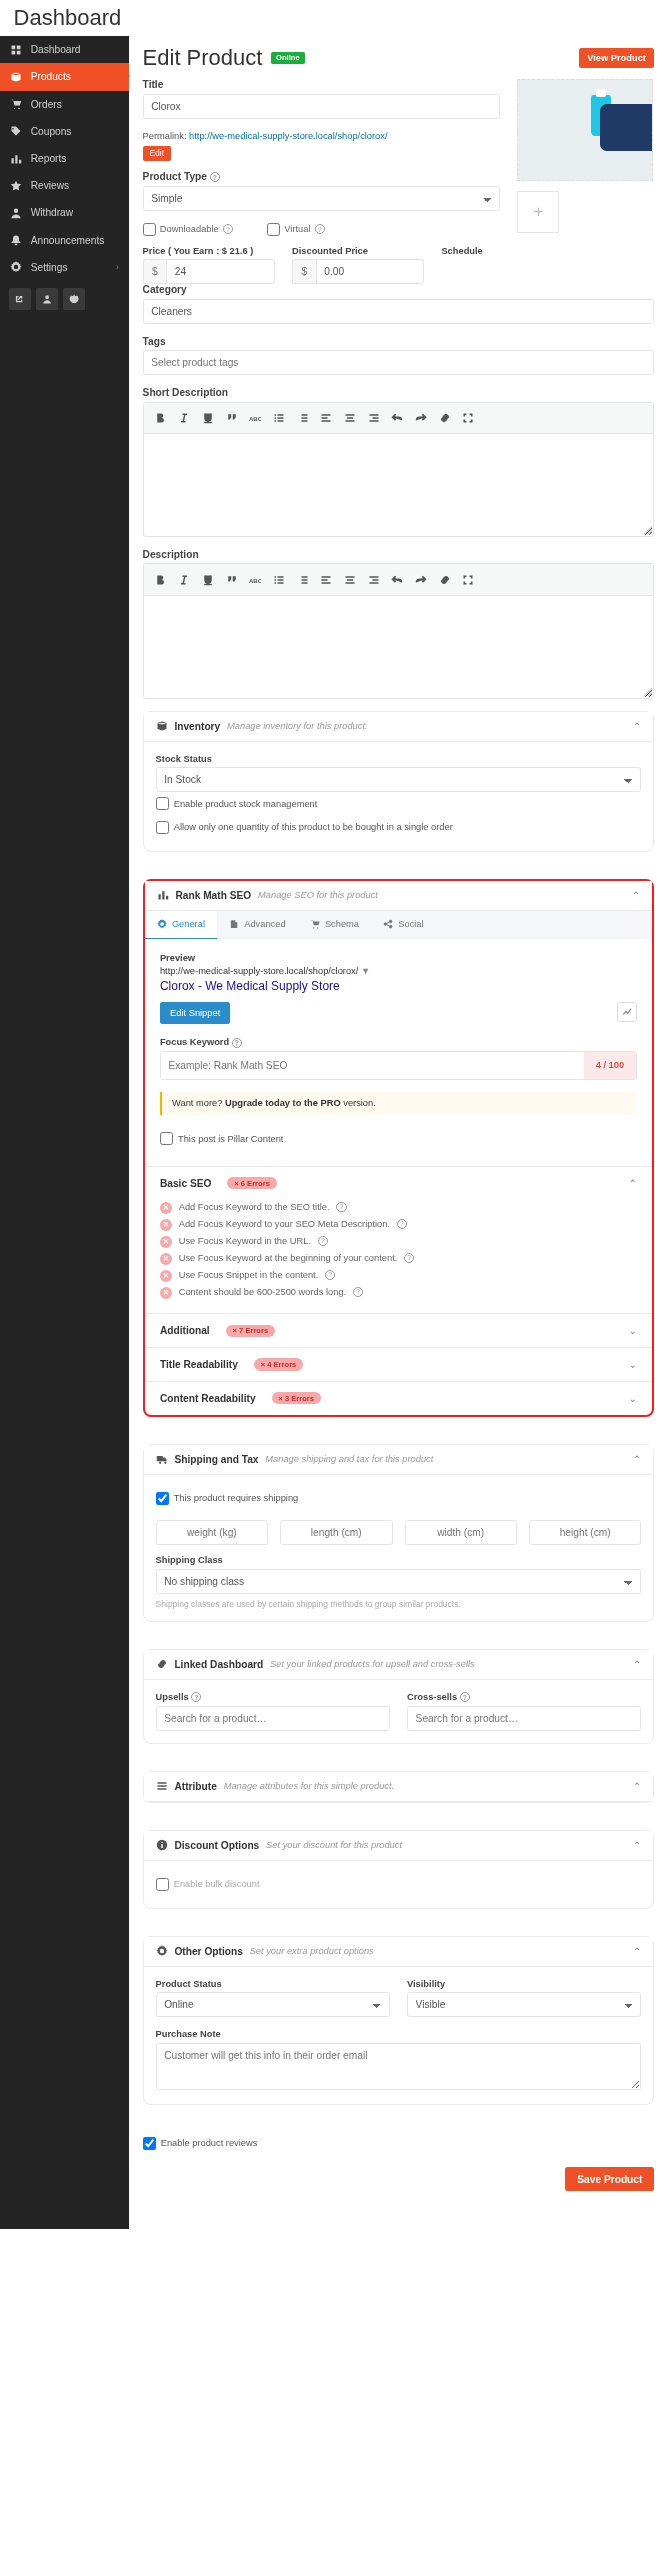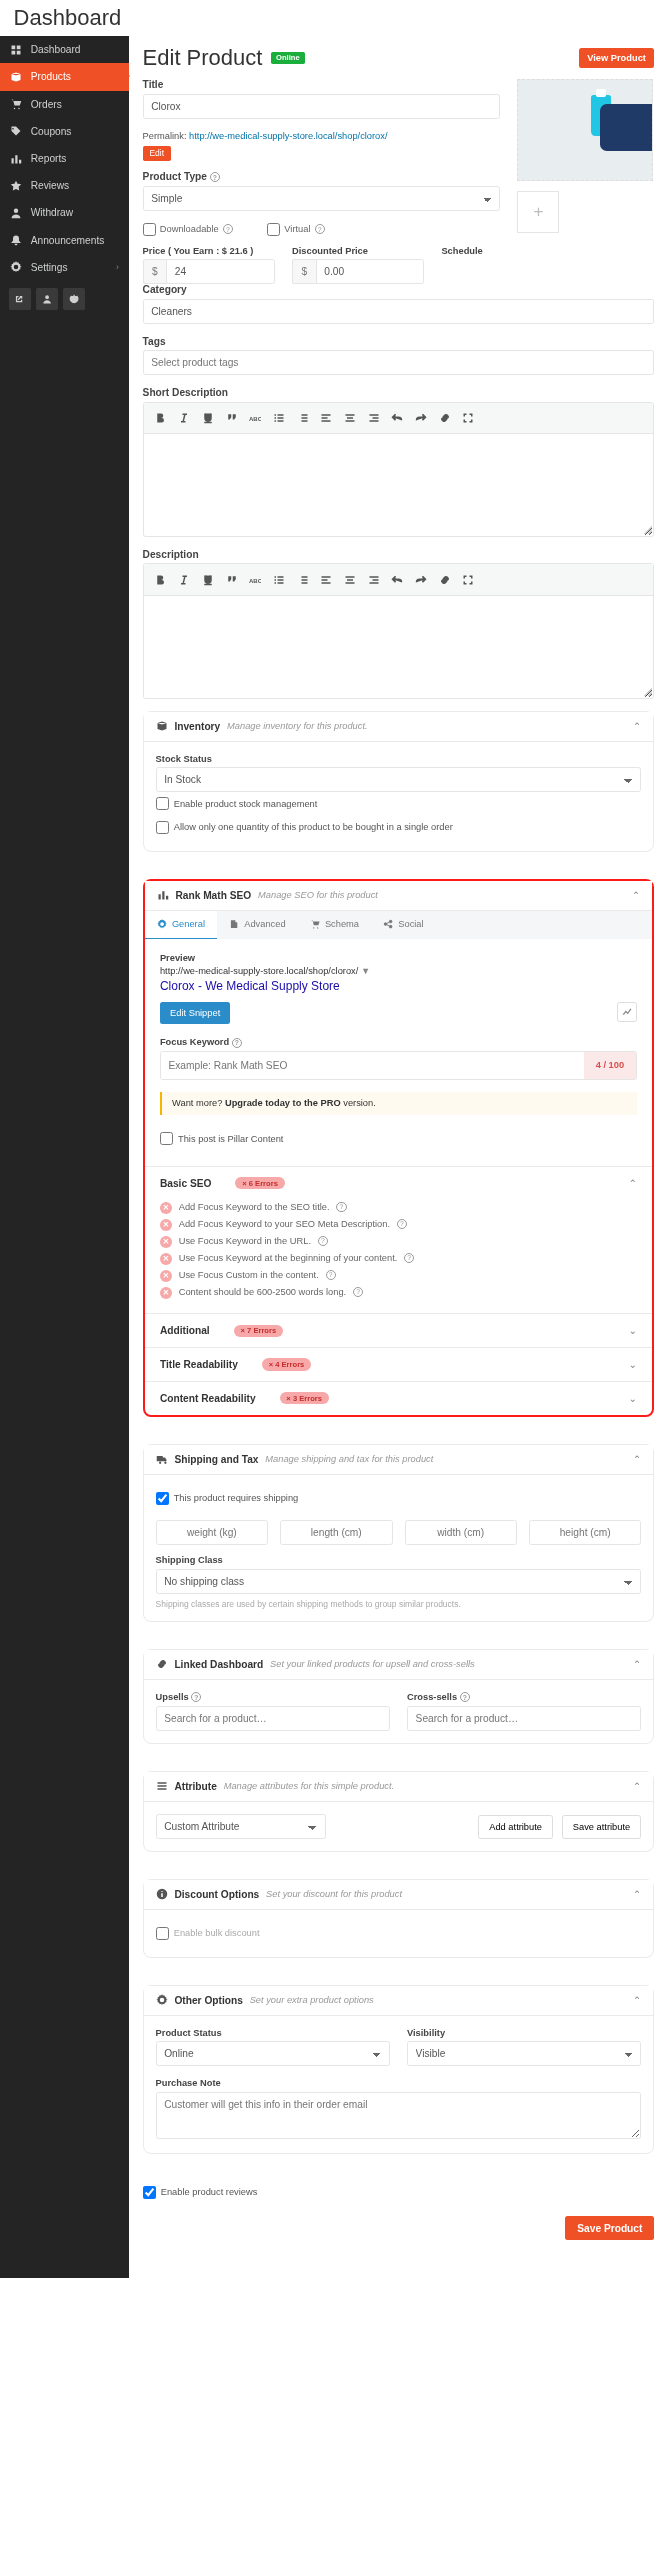--- a/index.html
+++ b/index.html
@@ -77,21 +77,21 @@
   .rm-link { color: #1a0dab; font-size: 12px; margin: 3.4px 0 8.5px; }
   .btn-blue { background: #2a8cc9; color: #fff; border: none; padding: 6px 10.2px; font-size: 9.3px; border-radius: 2.5px; cursor: pointer; }
   .chart-ico { position: absolute; right: 15.3px; bottom: 15.3px; width: 20.3px; height: 20.3px; border: 0.8px solid #ddd; border-radius: 2.5px; display: flex; align-items: center; justify-content: center; cursor: pointer; }
   .chart-ico svg { width: 10.2px; height: 10.2px; stroke: #888; fill: none; stroke-width: 2; }
   .fk-sec { padding: 0 15.3px 15.3px; }
   .fk-inp-wrap { display: flex; border: 0.8px solid #e5e5e5; border-radius: 2.5px; overflow: hidden; }
   .fk-inp { border: none; flex: 1; padding: 7.6px; font-size: 10.2px; outline: none; }
   .fk-score { background: #fbe9e9; color: #d94f4f; padding: 7.6px 12px; font-size: 9.3px; font-weight: 600; }
   .upgrade { border-left: 2.5px solid #f7b500; background: #fffaef; padding: 6.8px 10.2px; font-size: 9.3px; margin: 12px 0; }
   .rm-analysis { border-top: 0.8px solid #eaeaea; }
-  .rm-sec-hd { display: flex; align-items: center; gap: 24px; padding: 10.2px 15.3px; cursor: pointer; }
+  .rm-sec-hd { display: flex; align-items: center; gap: 16px; padding: 10.2px 15.3px; cursor: pointer; }
   .rm-sec-hd .st { font-size: 10.2px; font-weight: 700; }
   .pill { background: #f7a8a8; color: #c62d2d; font-size: 7.6px; font-weight: 700; padding: 1.7px 6.8px; border-radius: 8.5px; }
   .rm-sec-hd .tog { margin-left: auto; color: #888; }
   .rm-list { padding: 0 15.3px 12px; }
   .rm-li { display: flex; align-items: flex-start; gap: 6.8px; font-size: 9.3px; color: #666; padding: 2.5px 0; }
   .x-ico { width: 12px; height: 12px; background: #f7a8a8; border-radius: 50%; flex-shrink: 0; display: flex; align-items: center; justify-content: center; color: #fff; font-size: 7.6px; font-weight: 700; }
   .ship-row { display: flex; gap: 12px; margin: 10.2px 0; }
   .ship-row .inp { text-align: center; }
   .hint { font-size: 8.5px; color: #aaa; margin-top: 5.1px; }
   .row-btns { display: flex; gap: 8.5px; align-items: flex-end; }
@@ -633,21 +633,21 @@
               <span>Use Focus Keyword in the URL.</span> 
               <span class="help-ico">?</span>
             </div>
             <div class="rm-li">
               <span class="x-ico">✕</span>
               <span>Use Focus Keyword at the beginning of your content.</span> 
               <span class="help-ico">?</span>
             </div>
             <div class="rm-li">
               <span class="x-ico">✕</span>
-              <span>Use Focus Custom in the content.</span> 
+              <span>Use Focus Snippet in the content.</span> 
               <span class="help-ico">?</span>
             </div>
             <div class="rm-li">
               <span class="x-ico">✕</span>
               <span>Content should be 600-2500 words long.</span> 
               <span class="help-ico">?</span>
             </div>
           </div>
         <div class="rm-sec-hd" style="border-top:0.8px solid #eaeaea">
             <span class="st">Additional</span>
@@ -712,28 +712,20 @@
 
     <div class="panel">
       <div class="panel-hd">
         <svg viewBox="0 0 16 16">
             <use href="#i-attr"></use>
           </svg>
         <span class="ttl">Attribute</span>
         <span class="sub">Manage attributes for this simple product.</span>
         <span class="tog">⌃</span>
       </div>
-      <div class="panel-bd">
-        <div class="row-btns">
-          <select style="flex:0 0 170px"><option>Custom Attribute</option></select>
-          <div style="flex:1"></div>
-          <button class="btn-light">Add attribute</button>
-          <button class="btn-light">Save attribute</button>
-        </div>
-      </div>
     </div>
 
     <div class="panel">
       <div class="panel-hd">
         <svg viewBox="0 0 16 16">
             <use href="#i-info"></use>
           </svg>
         <span class="ttl">Discount Options</span>
         <span class="sub">Set your discount for this product</span>
         <span class="tog">⌃</span>

